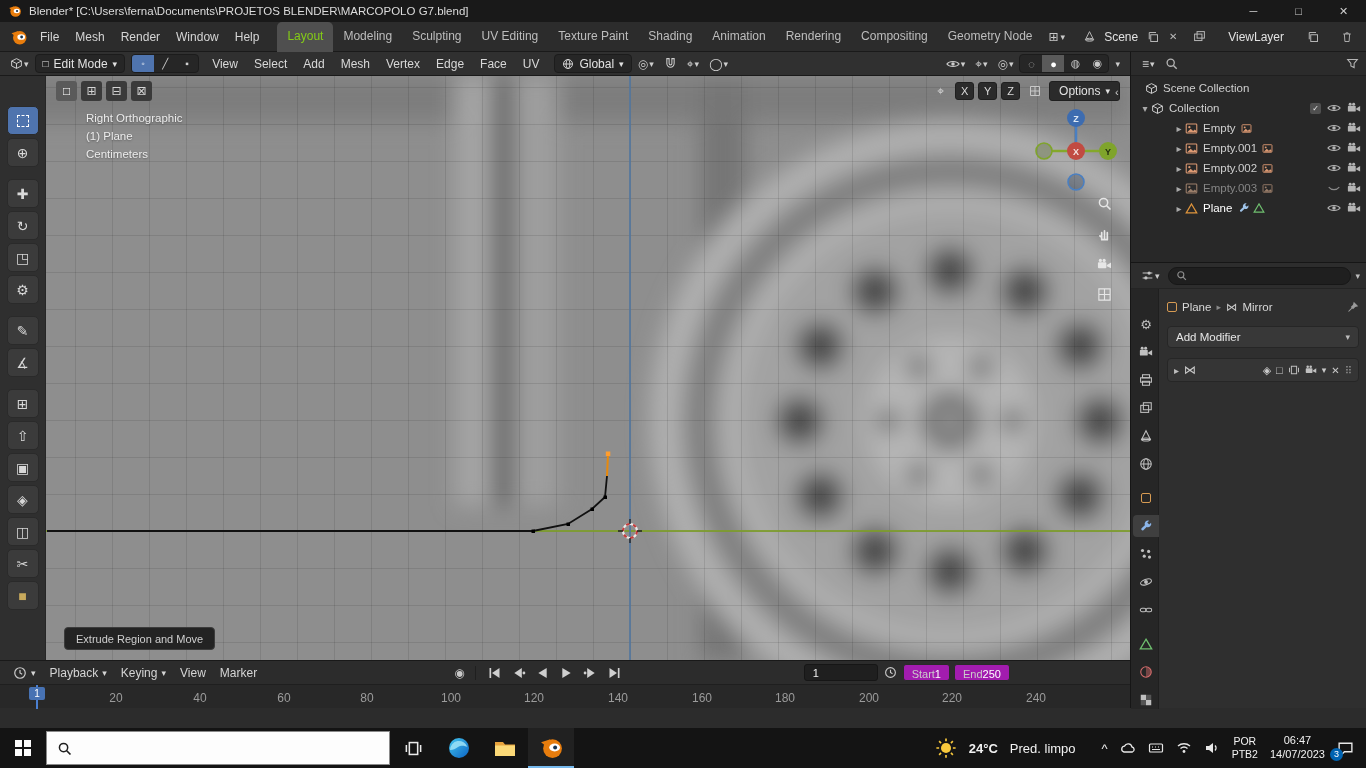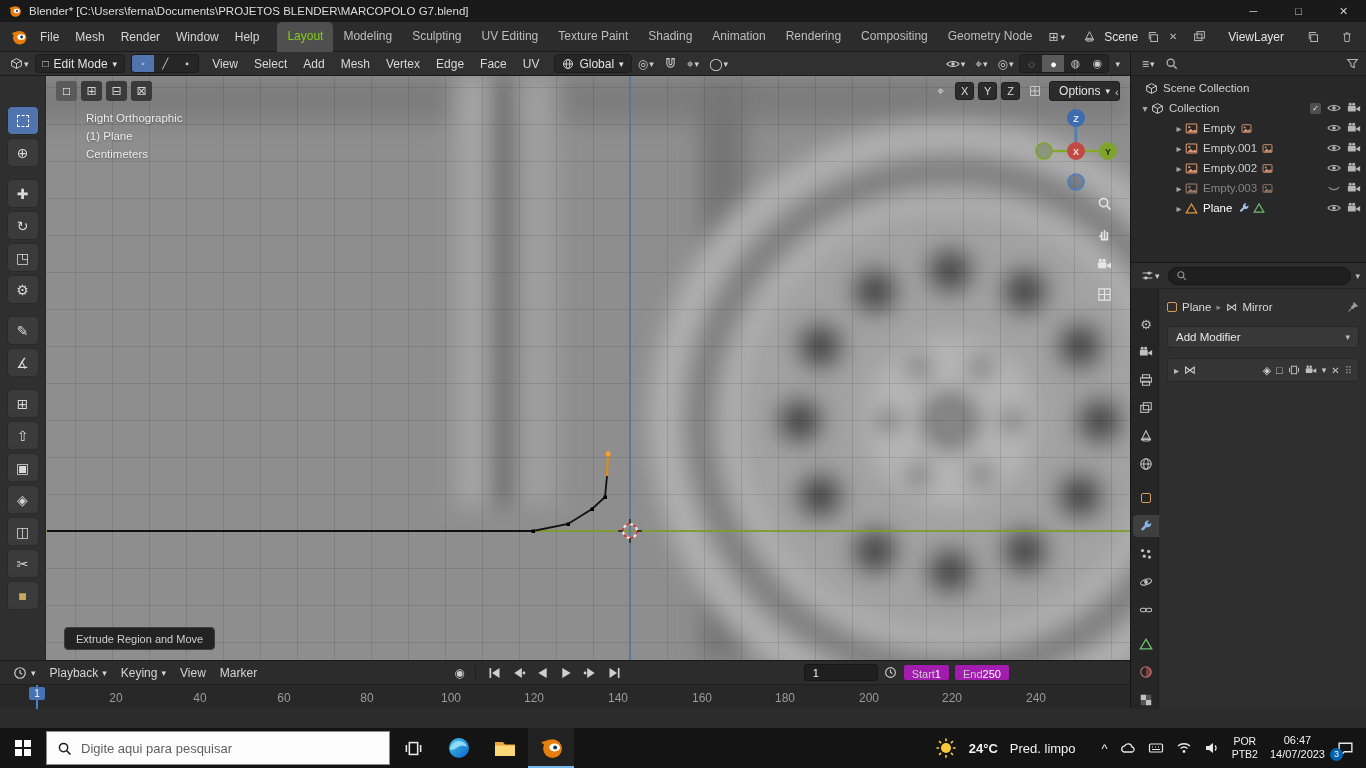--- a/index.html
+++ b/index.html
@@ -981,21 +981,20 @@
           <i></i>
           <i></i>
           <i></i>
           <i></i>
         </span>
     </div>
     <div id="tsearch">
       <svg class="ic" width="15" height="15" style="color:#1f1f1f">
           <use href="#i-search"></use>
         </svg>
-      <input type="text" placeholder="Digite aqui para pesquisar" style="">
     </div>
     <div class="tb-cell">
       <svg class="ic" width="19" height="19" style="color:#eaeaea">
           <use href="#i-tv"></use>
         </svg>
     </div>
     <div class="tb-cell">
       <svg class="ic" width="24" height="24" viewBox="0 0 24 24">
         <defs>
             <linearGradient id="eg" x1="0" y1="0" x2="1" y2="1">

